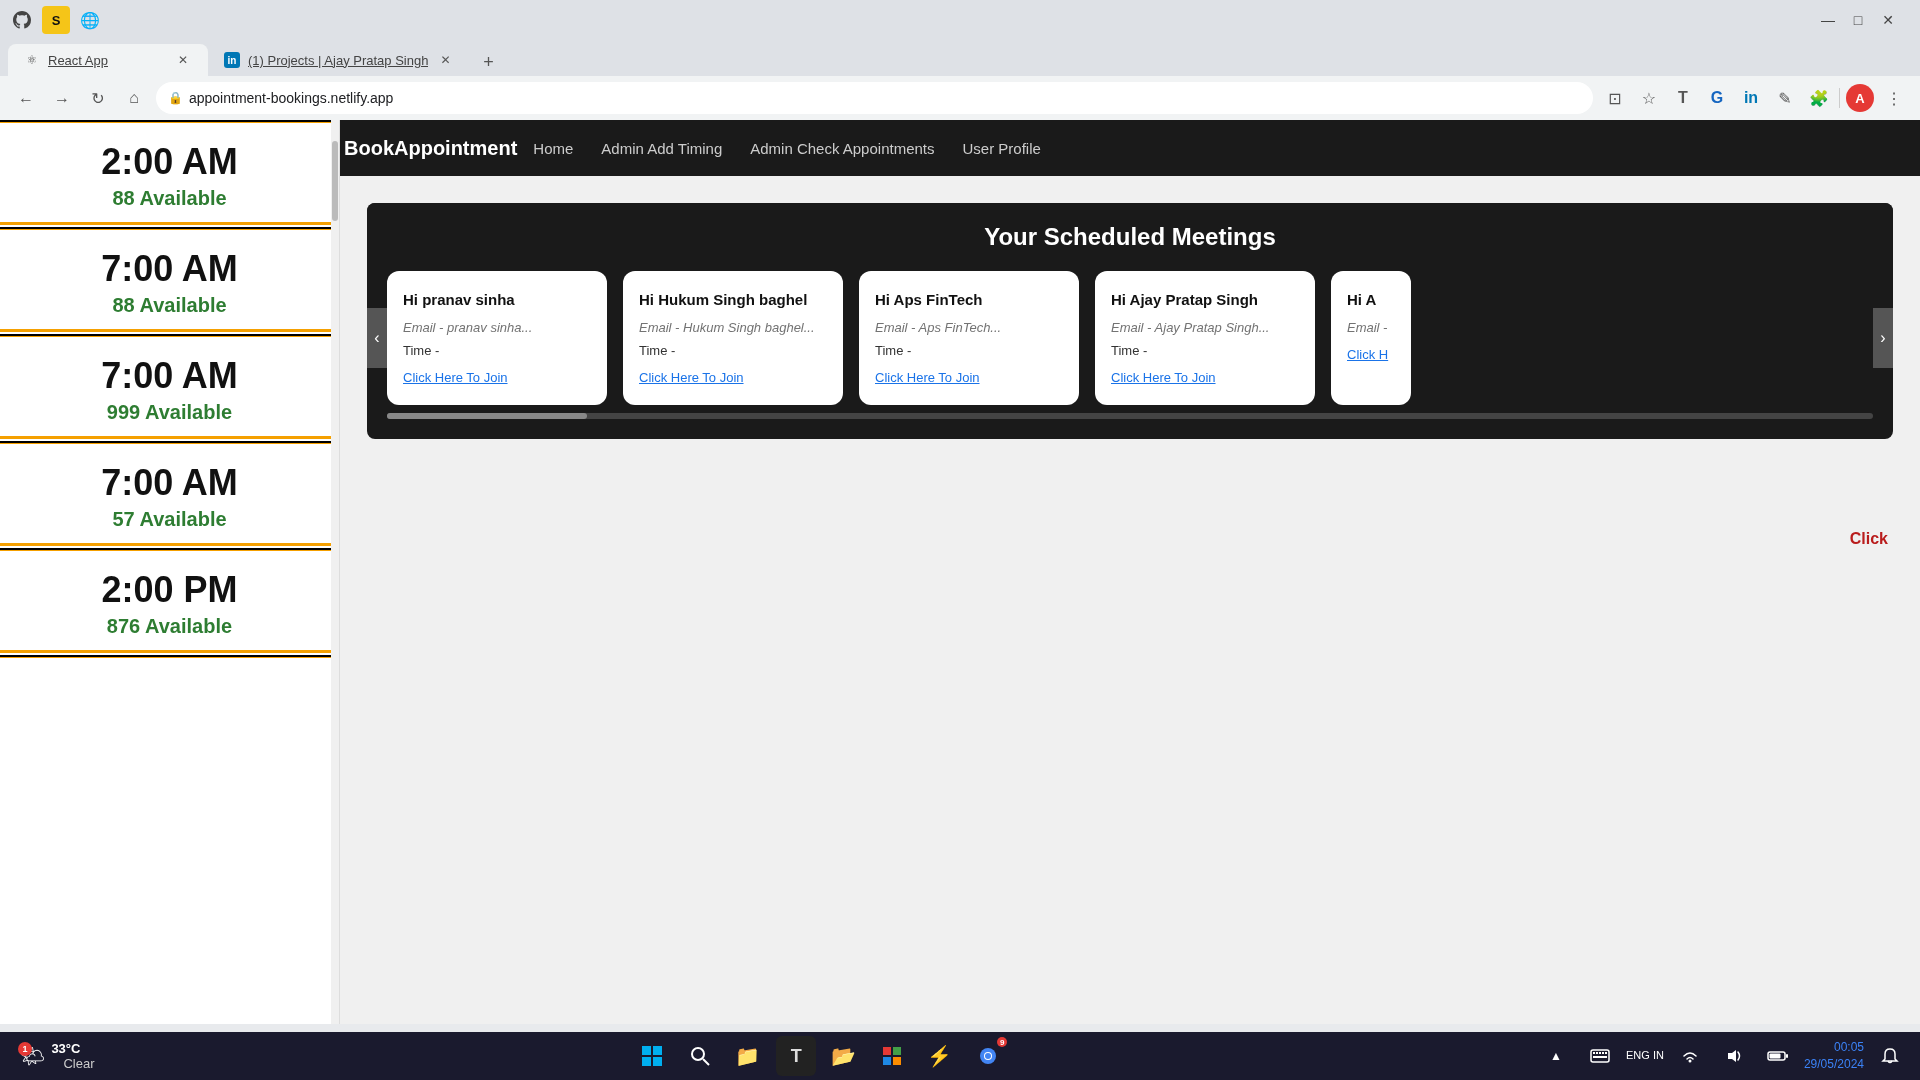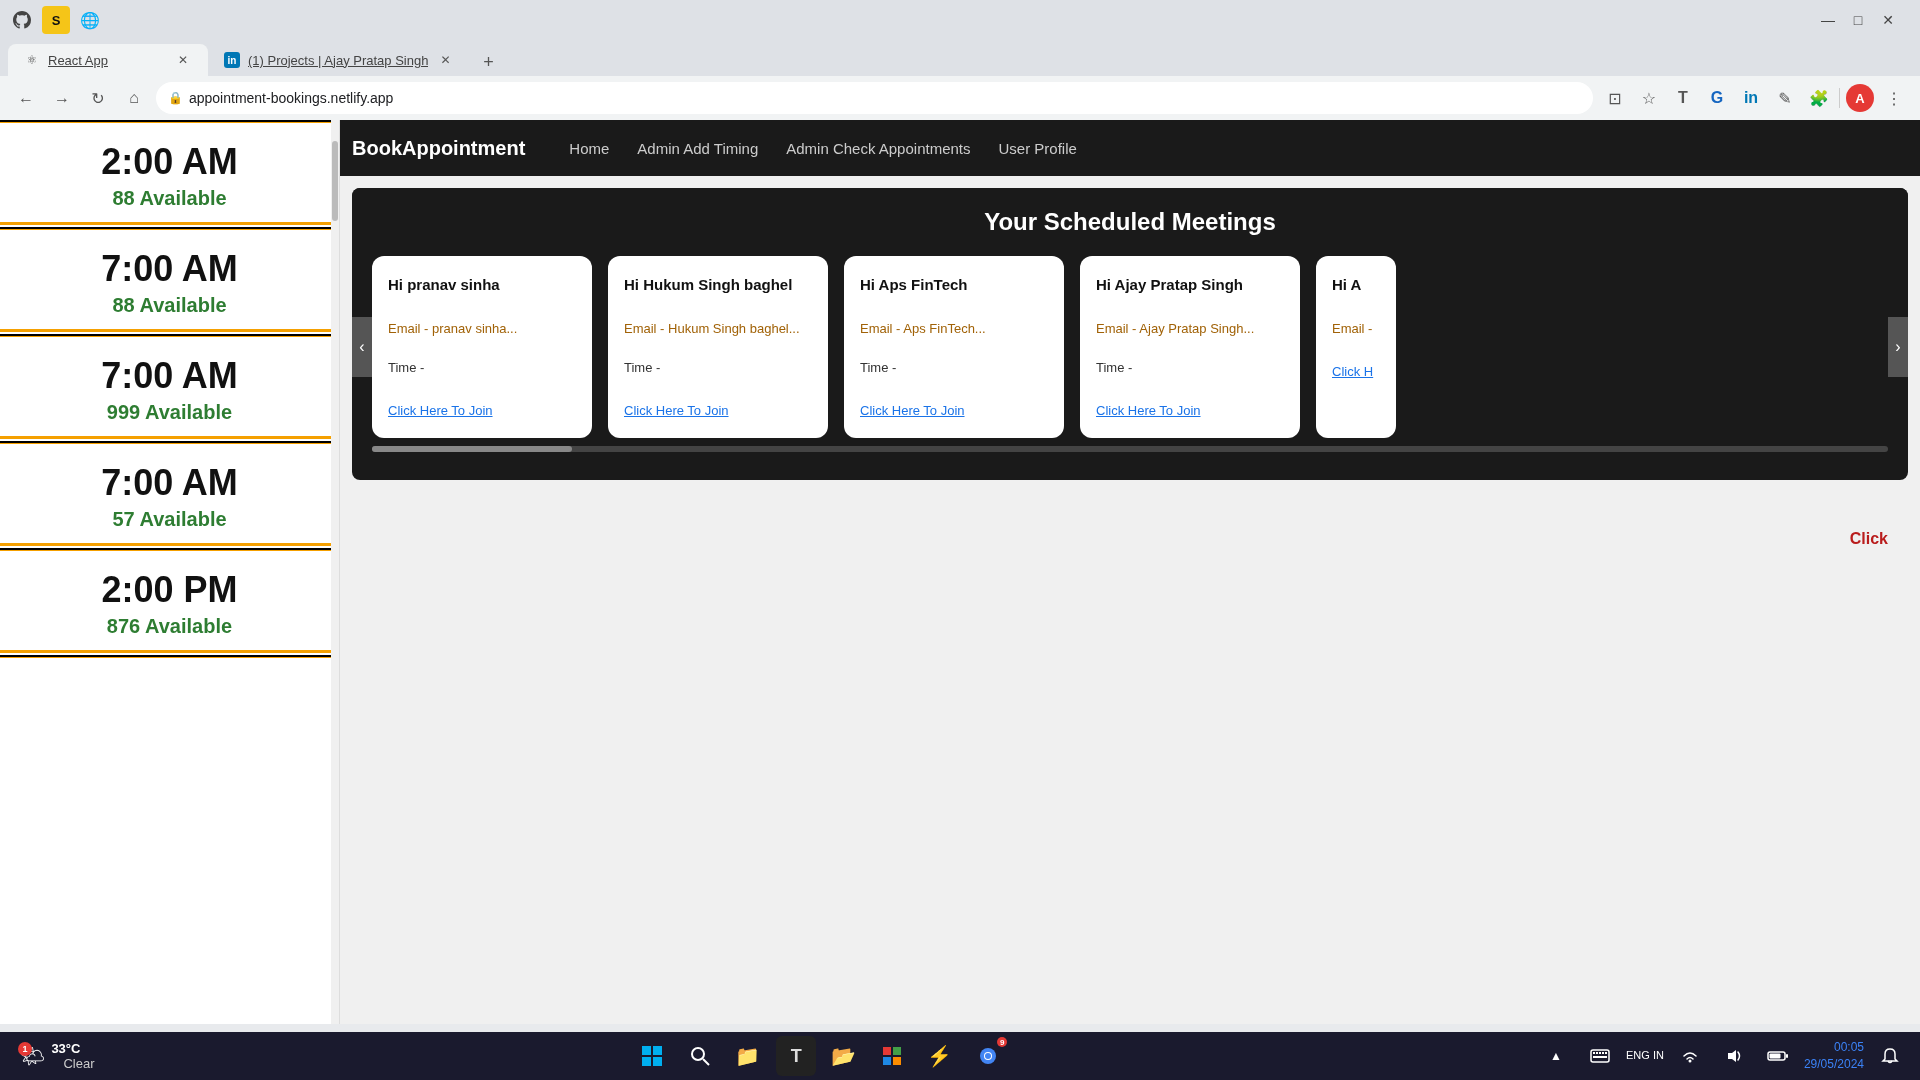--- a/index.html
+++ b/index.html
@@ -156,23 +156,23 @@
       font-weight: bold;
       cursor: pointer;
     }
 
     
     .app-navbar {
       background: #1a1a1a;
       color: white;
       display: flex;
       align-items: center;
-      padding: 0 12px;
+      padding: 0 4px;
       height: 56px;
-      gap: 40px;
+      gap: 12px;
     }
     .brand-name {
       font-size: 20px;
       font-weight: bold;
       color: white;
       cursor: pointer;
     }
     .nav-links {
       display: flex;
       gap: 20px;
@@ -229,24 +229,24 @@
     }
 
     
     .right-panel {
       flex: 1;
       padding: 0;
       overflow: hidden;
     }
 
     .meetings-container {
-      margin: 12px;
+      margin: 27px;
       background: #1a1a1a;
       border-radius: 8px;
-      padding: 0 0 24px;
+      padding: 0 0 16px;
       overflow: hidden;
     }
     .meetings-header {
       color: white;
       text-align: center;
       font-size: 24px;
       font-weight: bold;
       padding: 20px;
       background: #1a1a1a;
     }
@@ -270,32 +270,33 @@
     }
 
     .meeting-card {
       min-width: 220px;
       max-width: 220px;
       background: white;
       border-radius: 12px;
       padding: 20px 16px;
       display: flex;
       flex-direction: column;
-      gap: 24px;
+      gap: 8px;
       flex-shrink: 0;
     }
     .card-name {
       font-size: 15px;
       font-weight: bold;
       color: #111;
       margin-bottom: 4px;
     }
     .card-email {
       font-size: 13px;
-      color: #a16207;
+      color: #737373;
+      font-style: italic;
     }
     .card-time {
       font-size: 13px;
       color: #333;
     }
     .card-link {
       color: #1a73e8;
       text-decoration: underline;
       font-size: 13px;
       cursor: pointer;

